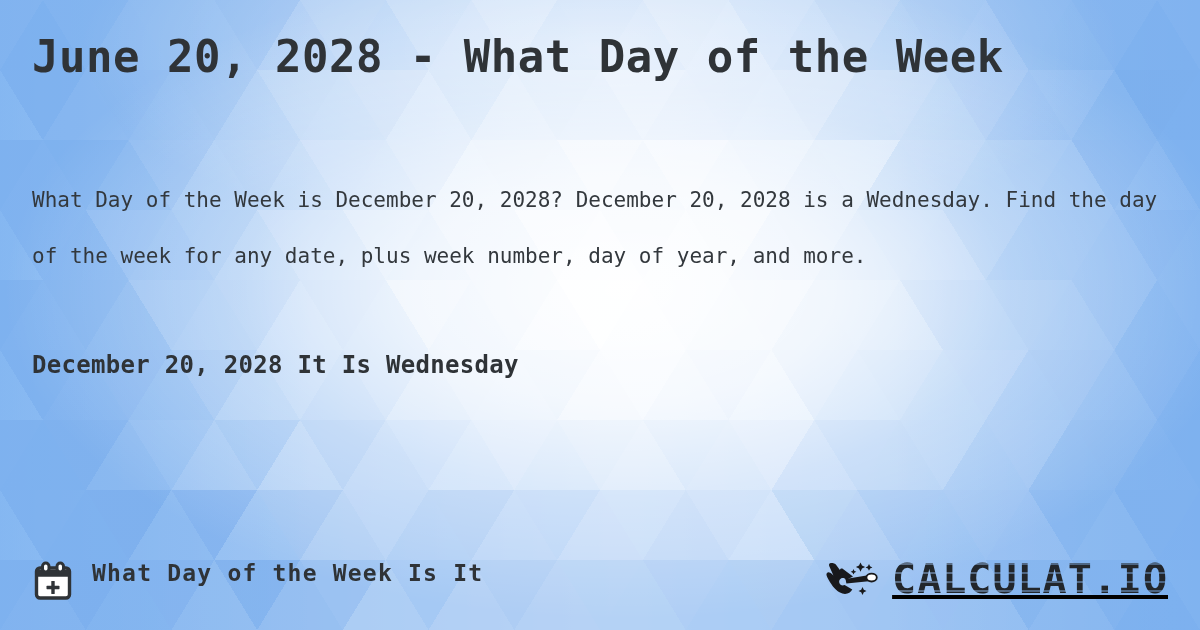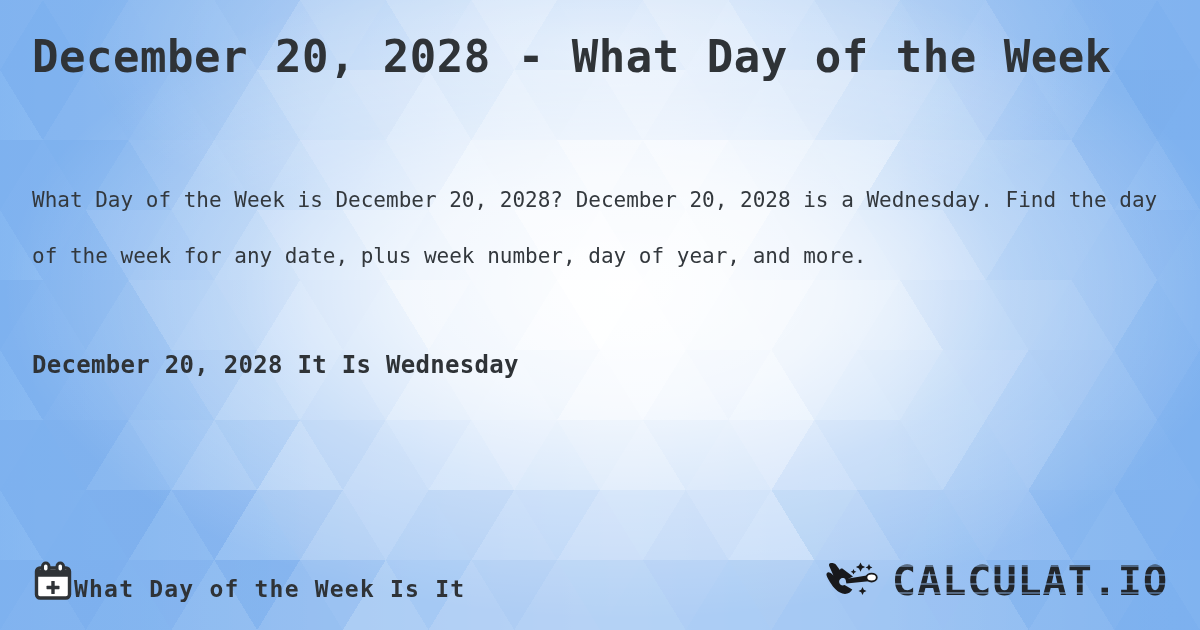--- a/index.html
+++ b/index.html
@@ -97,37 +97,38 @@
     bottom: 26px;
     height: 46px;
     padding: 0 32px;
     box-sizing: border-box;
     display: flex;
     align-items: center;
     justify-content: space-between;
   }
   #footer-brand {
     display: flex;
-    align-items: flex-end;
-    gap: 0;
+    align-items: flex-start;
+    gap: 18px;
   }
   #calendar-icon { display:block; flex: 0 0 auto; }
   #footer-label {
     font-family: "DejaVu Sans Mono", monospace;
     font-size: 23px;
     font-weight: 700;
     letter-spacing: 1.2px;
     color: #2f3337;
     white-space: nowrap;
   }
 
   #logo {
     display: flex;
-    align-items: center;
+    align-items: flex-start;
     gap: 6px;
+    text-decoration: underline;
   }
   #logo-mark { display:block; flex:0 0 auto; }
   #logo-text {
     font-family: "DejaVu Sans Mono", monospace;
     font-size: 40px;
     font-weight: 700;
     letter-spacing: 1px;
     color: #22262b;
     white-space: nowrap;
     line-height: 40px;
@@ -532,21 +533,21 @@
         <polygon points="1114.2857142857142,630 1071.4285714285713,560 1157.142857142857,560" fill="rgb(120,172,236)" fill-opacity="0.72"></polygon>
         <polygon points="1114.2857142857142,630 1200,630 1157.142857142857,560" fill="rgb(120,172,236)" fill-opacity="0.8"></polygon>
         <polygon points="1114.2857142857142,630 1157.142857142857,560 1071.4285714285713,560" fill="rgb(133,180,238)" fill-opacity="0.72"></polygon>
         <polygon points="1200,630 1157.142857142857,560 1242.857142857143,560" fill="rgb(128,177,237)" fill-opacity="0.72"></polygon>
       </g>
   </svg>
   <div id="bg-glow"></div>
 
   <div id="content">
 
-    <h1 id="page-title">December 20, 2028 - What Day of the Week</h1>
+    <h1 id="page-title">June 20, 2028 - What Day of the Week</h1>
 
     <p id="intro-paragraph">What Day of the Week is December 20, 2028? December 20, 2028 is a Wednesday. Find the day of the week for any date, plus week number, day of year, and more.</p>
 
     <h2 id="answer-heading">December 20, 2028 It Is Wednesday</h2>
 
     <div id="footer">
 
       <div id="footer-brand">
         <svg id="calendar-icon" width="42" height="42" viewBox="0 0 42 42" aria-hidden="true">
 

